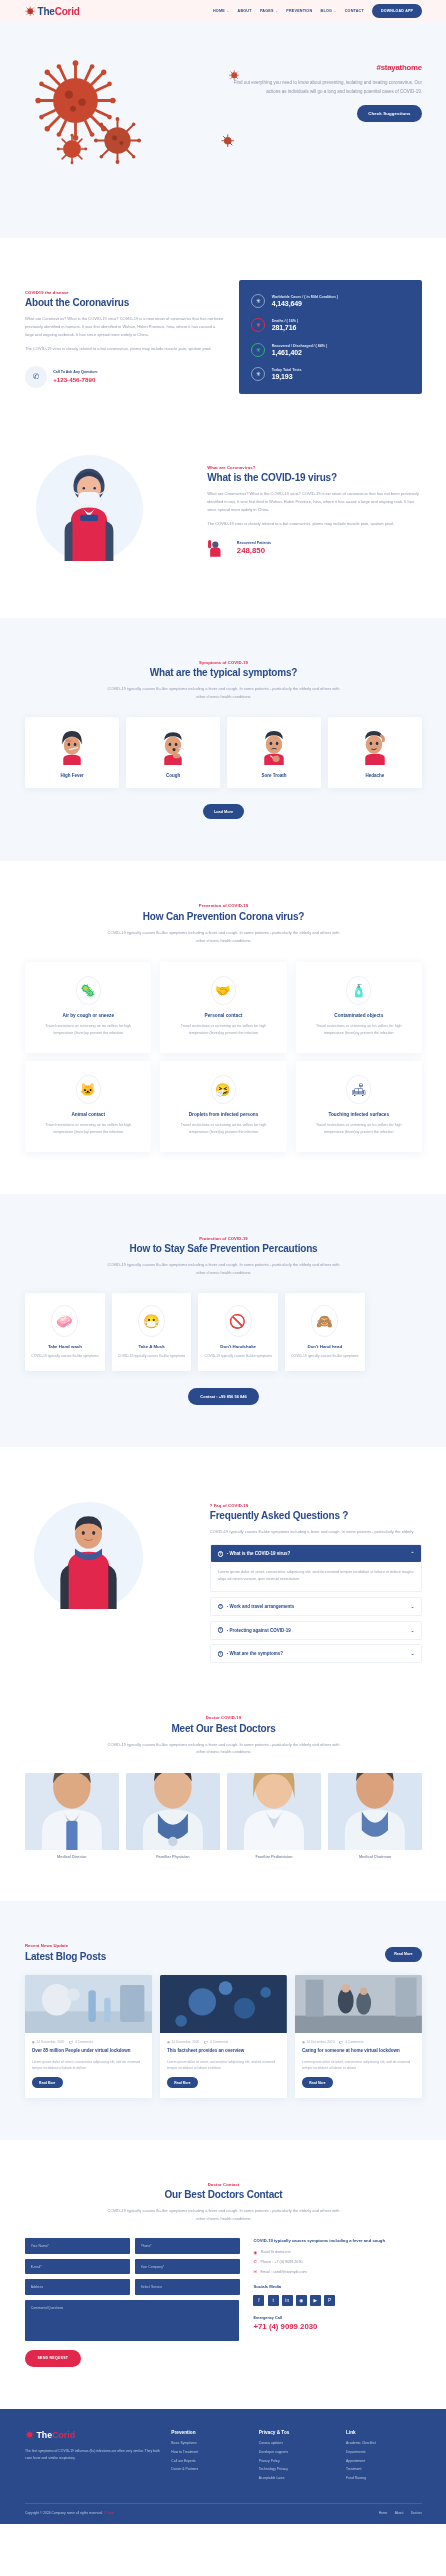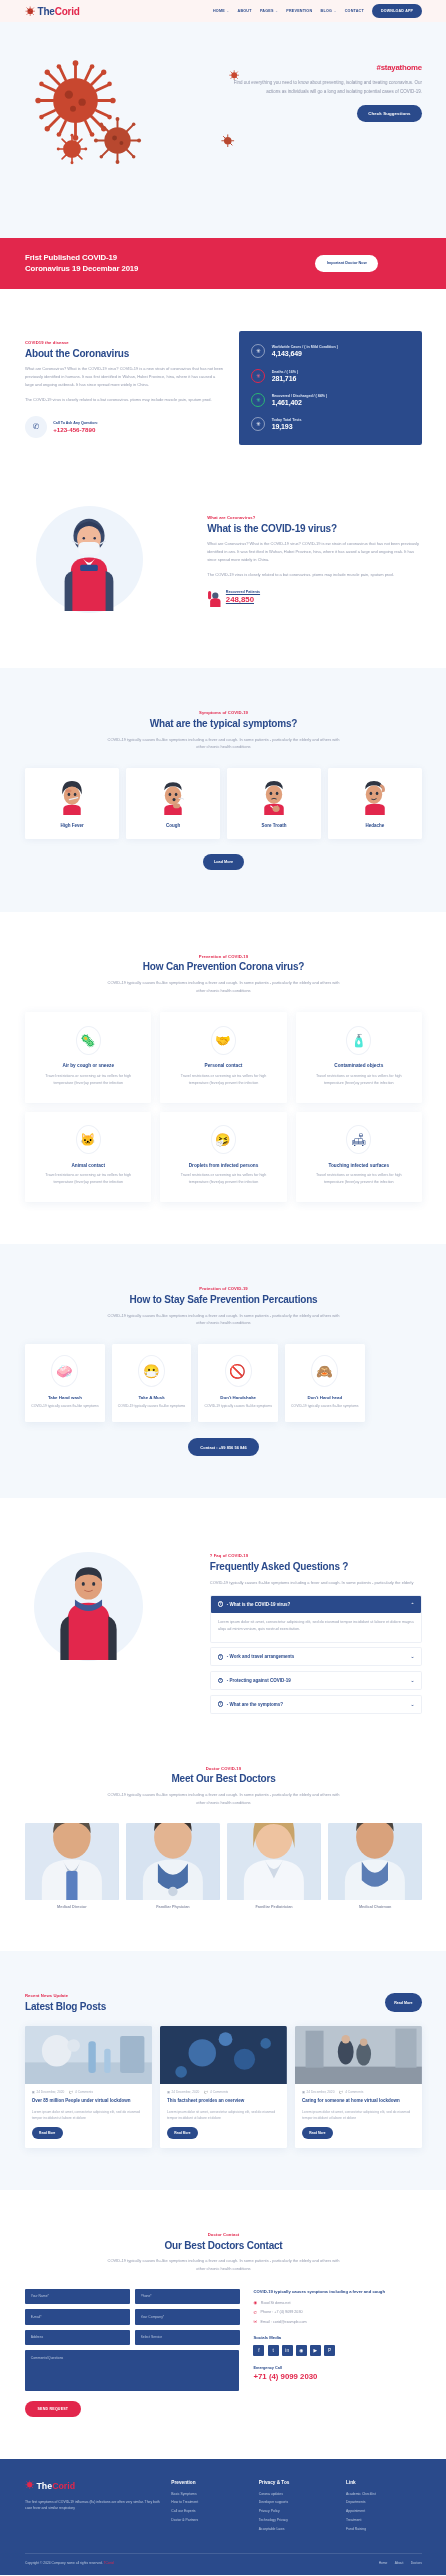--- a/index.html
+++ b/index.html
@@ -111,21 +111,21 @@
 
   
   .covid-row { display: flex; gap: 13.5px; align-items: center; }
   .covid-left { width: 44%; position: relative; height: 130px; }
   .covid-right { width: 56%; }
   .doc-circle {
     position: absolute; left: 11.4px; top: 9.4px; width: 107px; height: 107px;
     border-radius: 50%; background: #eef4fb;
   }
   .nurse { position: absolute; left: 30px; top: 18.7px; width: 68px; height: 96px; }
-  .recovered-row { display: flex; gap: 3px; margin-top: 11.4px; text-decoration: underline; }
+  .recovered-row { display: flex; align-items: center; gap: 14px; margin-top: 11.4px; }
   .rec-ic { width: 15.6px; height: 17.7px; }
   .rec-lbl { font-size: 3.7px; color: #2a4a8b; font-weight: 600; }
   .rec-val { font-size: 7.8px; color: #e2274c; font-weight: bold; margin-top: 1px; }
 
   
   .cards4 { display: flex; gap: 6.8px; margin-top: 16.6px; }
   .sym-card {
     flex: 1; background: #fff; border-radius: 1.6px; padding: 9.4px 5.2px 10.4px;
     text-align: center; box-shadow: 0 1px 7.3px rgba(42,74,139,.07);
   }
@@ -198,21 +198,21 @@
   .docs { display: flex; gap: 7.3px; margin-top: 16.6px; }
   .doc-card { flex: 1; text-align: center; }
   .doc-photo {
     height: 77px; border-radius: 1.6px; position: relative; overflow: hidden;
     background: linear-gradient(160deg,#dfe9f6,#c9d9ee);
   }
   .doc-name { font-size: 3.8px; font-weight: 600; color: #7e8characters; }
   .doc-name { color: #8d93a8; margin-top: 5.2px; }
 
   
-  .blog-head { display: flex; justify-content: space-between; }
+  .blog-head { display: flex; align-items: flex-end; justify-content: space-between; }
   .btn-readmore-top {
     background: #2a4a8b; color: #fff; border-radius: 10.4px; font-size: 3.6px;
     font-weight: 600; padding: 5.2px 9.4px; border: none; cursor: pointer; font-family: inherit;
   }
   .posts { display: flex; gap: 8.3px; margin-top: 13.5px; }
   .post { flex: 1; background: #fff; border-radius: 1.6px; overflow: hidden;
           box-shadow: 0 1.6px 8.3px rgba(42,74,139,.08); }
   .post-img { height: 58px; background: #cfd9e8; position: relative; }
   .post-body { padding: 6.8px 6.8px 9.4px; }
   .post-meta { display: flex; gap: 5.2px; font-size: 3.2px; color: #a6adbd; }
@@ -465,27 +465,20 @@
       </div>
 
       <div class="hero-right">
         <div class="tag-stay">#stayathome</div>
         <p class="hero-p">Find out everything you need to know about preventing, isolating and treating coronavirus. Our actions as individuals will go a long and isolating potential cases of COVID-19.</p>
         <button class="btn-primary">Check Suggestions</button>
       </div>
     </div>
   </div>
 
-  <div class="redstrip">
-    <h2>
-      <span>Frist Published COVID-19</span><br>
-      <span>Coronavirus 19 Decembar 2019</span>
-    </h2>
-    <button class="btn-white">Important Doctor Now</button>
-  </div>
 
   <div class="sec">
     <div class="about-row">
       <div class="about-left">
         <div class="eyebrow">COVID19 the disease</div>
         <h2 class="sec-h2">About the Coronavirus</h2>
         <p class="sec-p">What are Coronavirus? What is the COVID-19 virus? COVID-19 is a new strain of coronavirus that has not been previously identified in humans. It was first identified in Wuhan, Hubei Province, hina, where it has caused a large and ongoing outbreak. It has since spread more widely in China.</p>
         <p class="sec-p">The COVID-19 virus is closely related to a bat coronavirus. ptoms may include muscle pain, sputum prod.</p>
         <div class="call-row">
           <div class="call-circle">✆</div>

